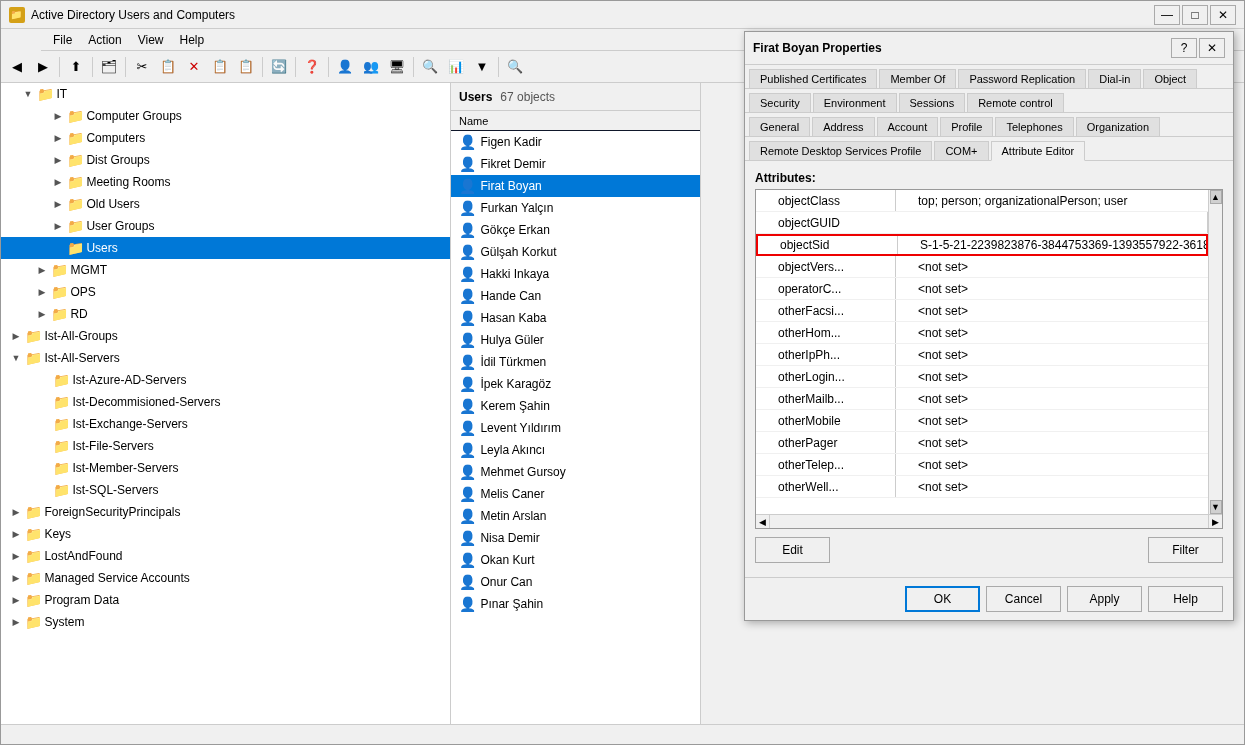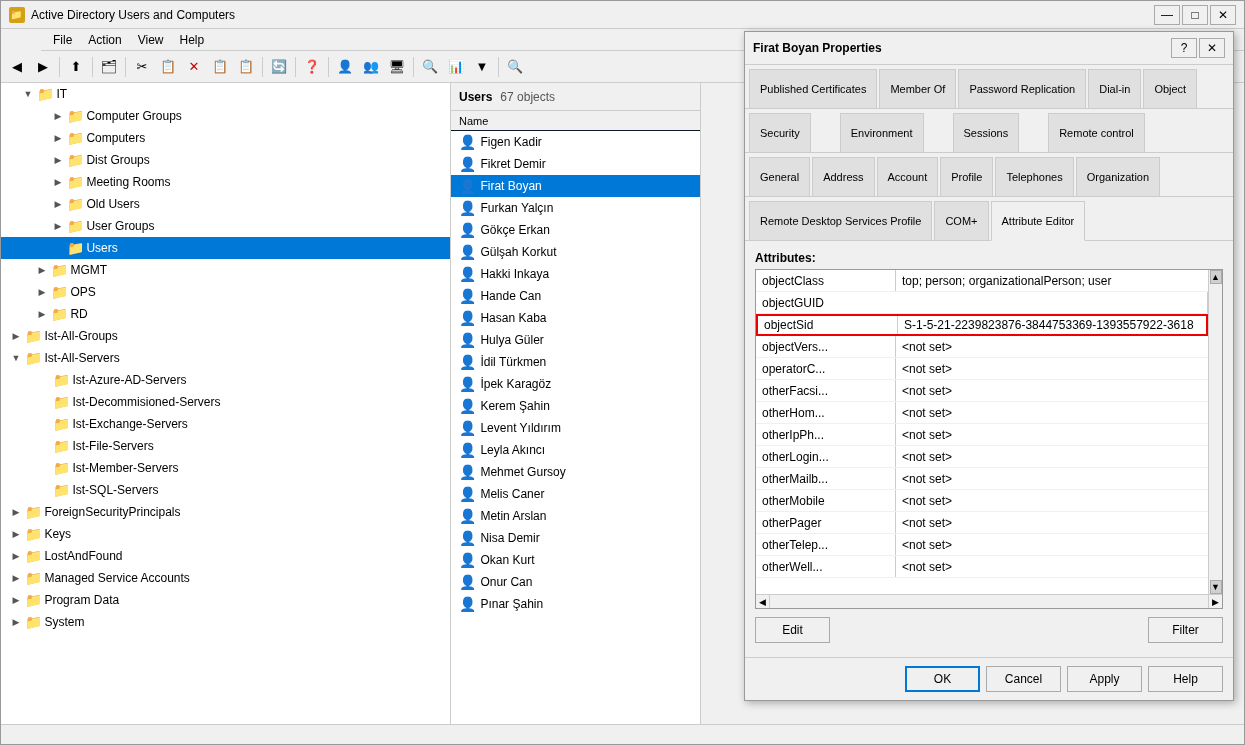--- a/index.html
+++ b/index.html
@@ -198,21 +198,21 @@
 
     
     .tabs-row {
       display: flex;
       flex-wrap: wrap;
       background: #f0f0f0;
       border-bottom: 1px solid #ccc;
       padding: 4px 4px 0 4px;
     }
     .tab {
-      padding: 13px 10px;
+      padding: 3px 10px;
       font-size: 11px;
       cursor: pointer;
       border: 1px solid #ccc;
       border-bottom: none;
       background: #e0e0e0;
       margin-right: 2px;
       margin-bottom: 0;
     }
     .tab.active {
       background: #f0f0f0;
@@ -255,21 +255,21 @@
       display: flex;
       height: 22px;
       border-bottom: 1px solid #f0f0f0;
     }
     .attr-row.highlighted {
       background: white;
       border: 2px solid #e00;
     }
     .attr-cell {
       font-size: 12px;
-      padding: 2px 6px;
+      padding: 2px 22px;
       display: flex;
       align-items: center;
       overflow: hidden;
       white-space: nowrap;
       text-align: right;
     }
     .attr-cell:first-child {
       width: 140px;
       border-right: 1px solid #ccc;
       flex-shrink: 0;
@@ -621,21 +621,21 @@
       </div>
 
       <div class="tabs-row" style="padding-bottom:0;">
         <div class="tab">Published Certificates</div>
         <div class="tab">Member Of</div>
         <div class="tab">Password Replication</div>
         <div class="tab">Dial-in</div>
         <div class="tab">Object</div>
       </div>
 
-      <div class="tabs-row" style="padding-bottom:0;gap:27px;">
+      <div class="tabs-row" style="padding-bottom:0;">
         <div class="tab">Security</div>
         <div class="tab">Environment</div>
         <div class="tab">Sessions</div>
         <div class="tab">Remote control</div>
       </div>
 
       <div class="tabs-row" style="padding-bottom:0;">
         <div class="tab">General</div>
         <div class="tab">Address</div>
         <div class="tab">Account</div>

